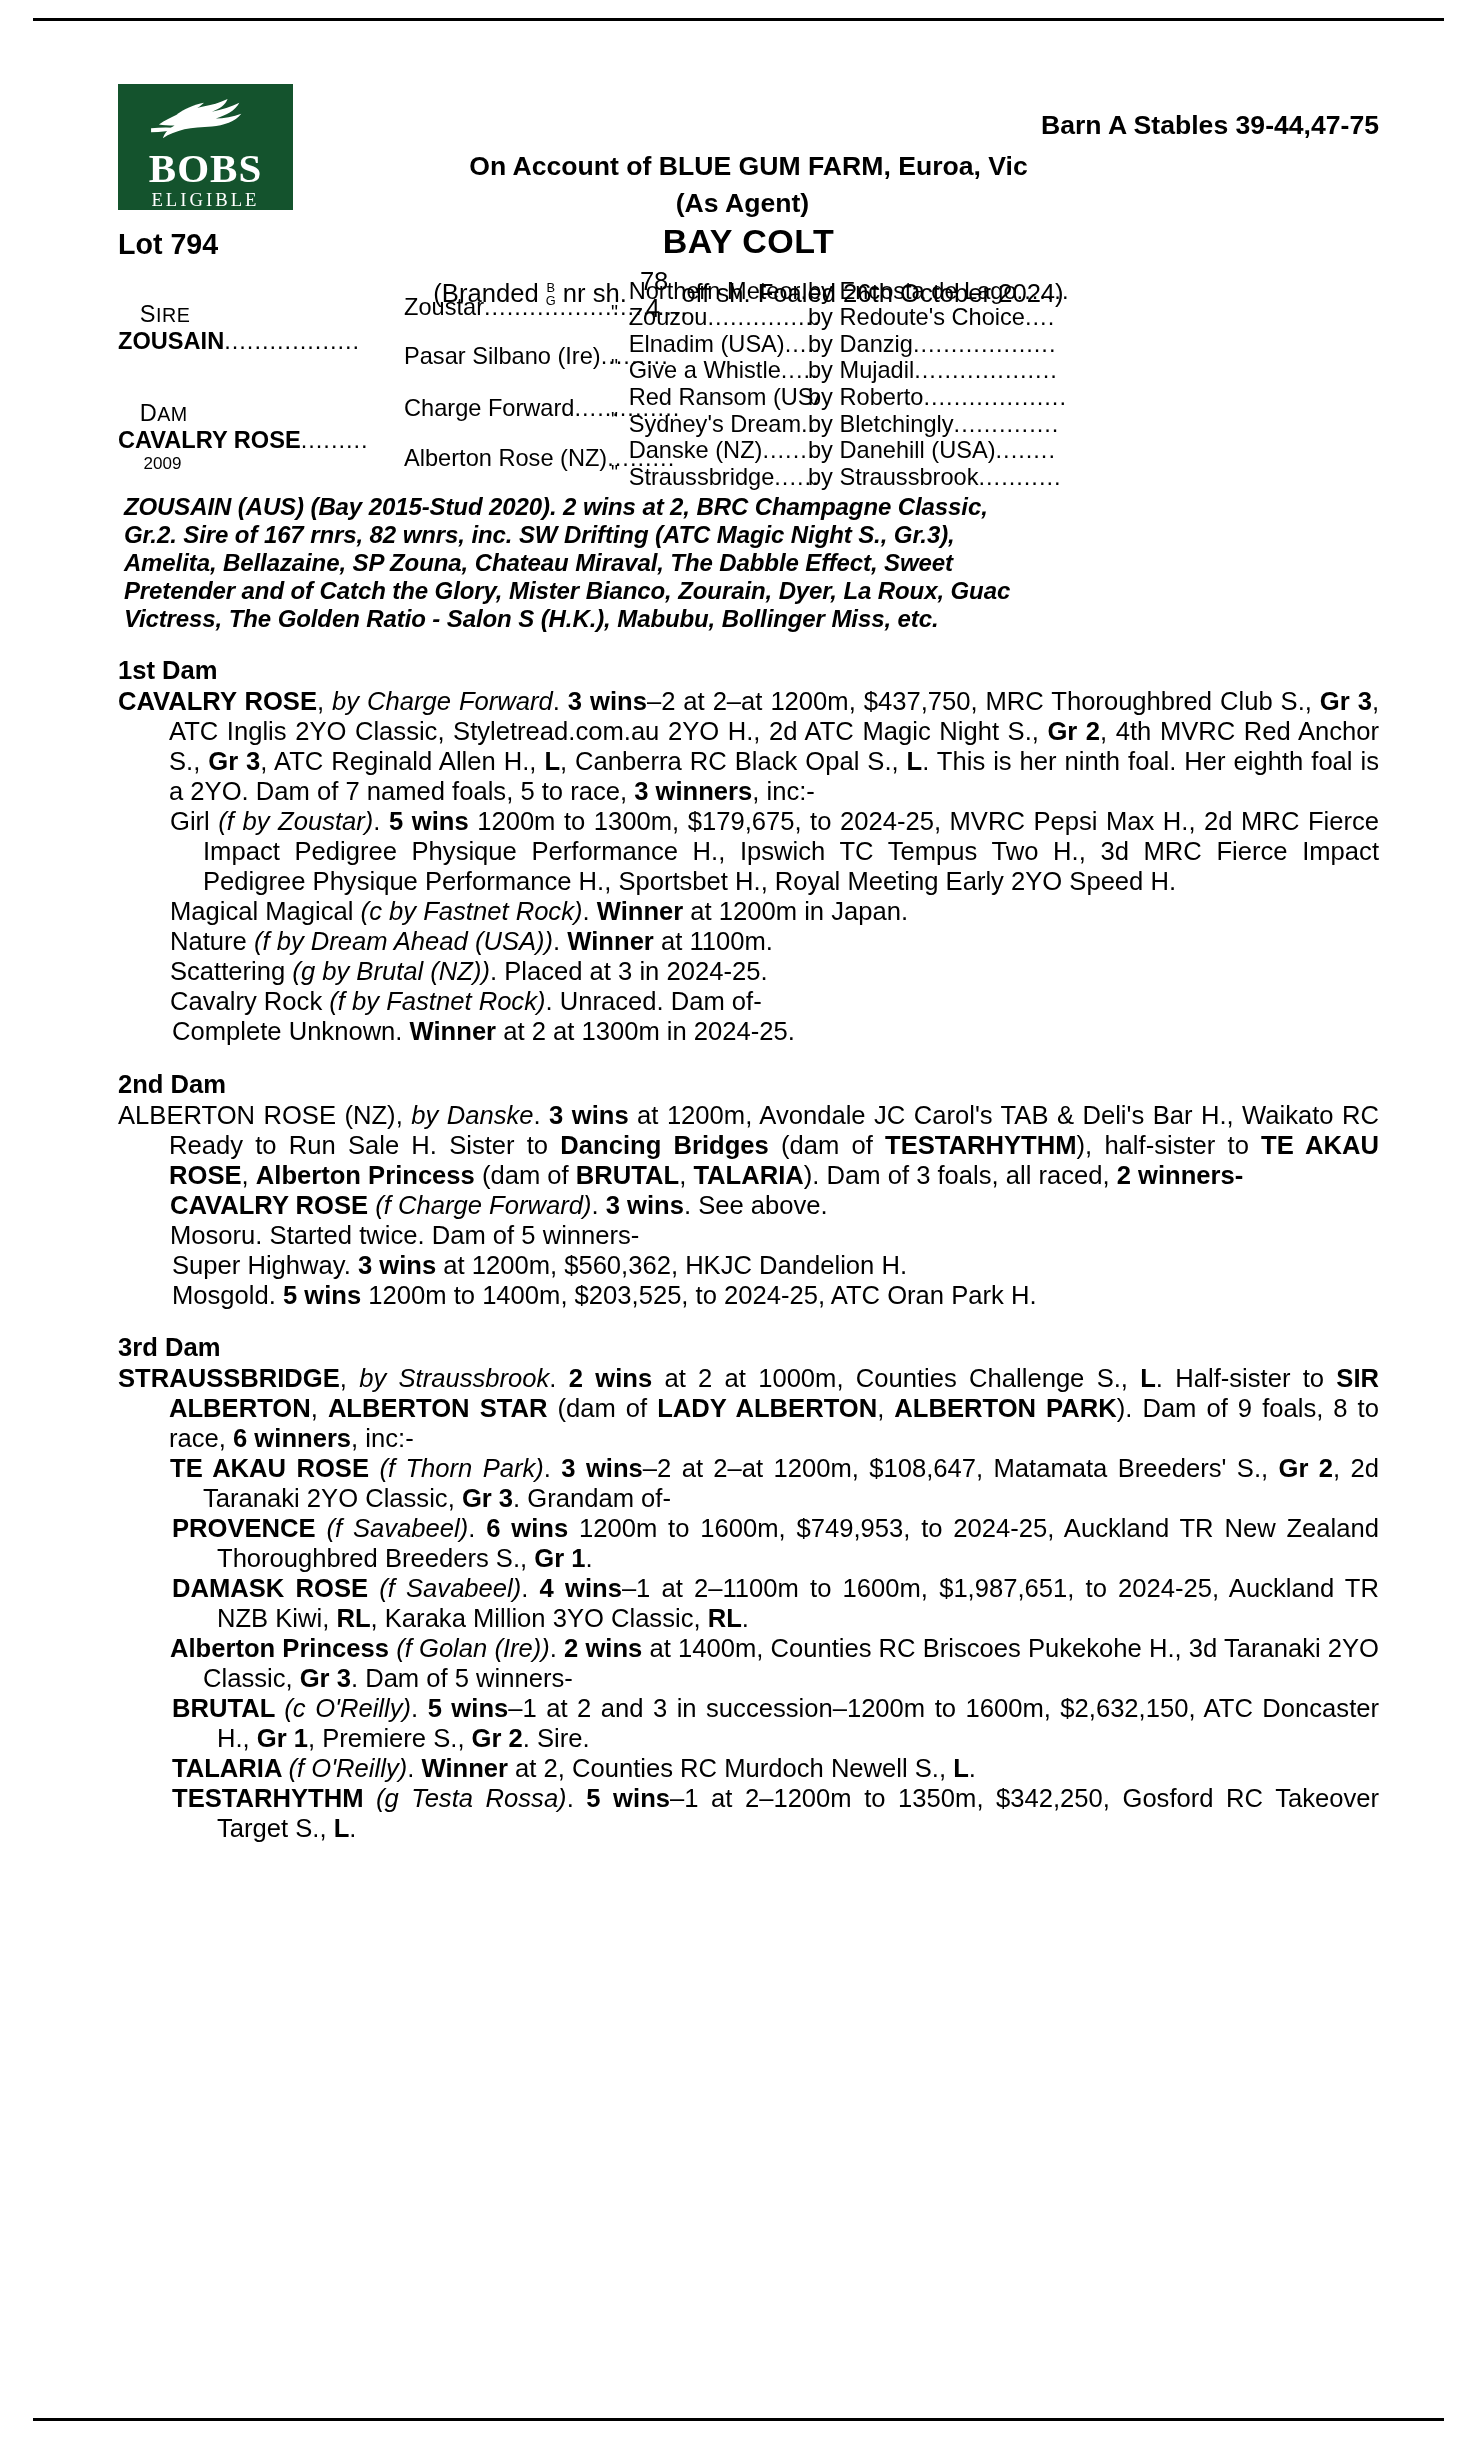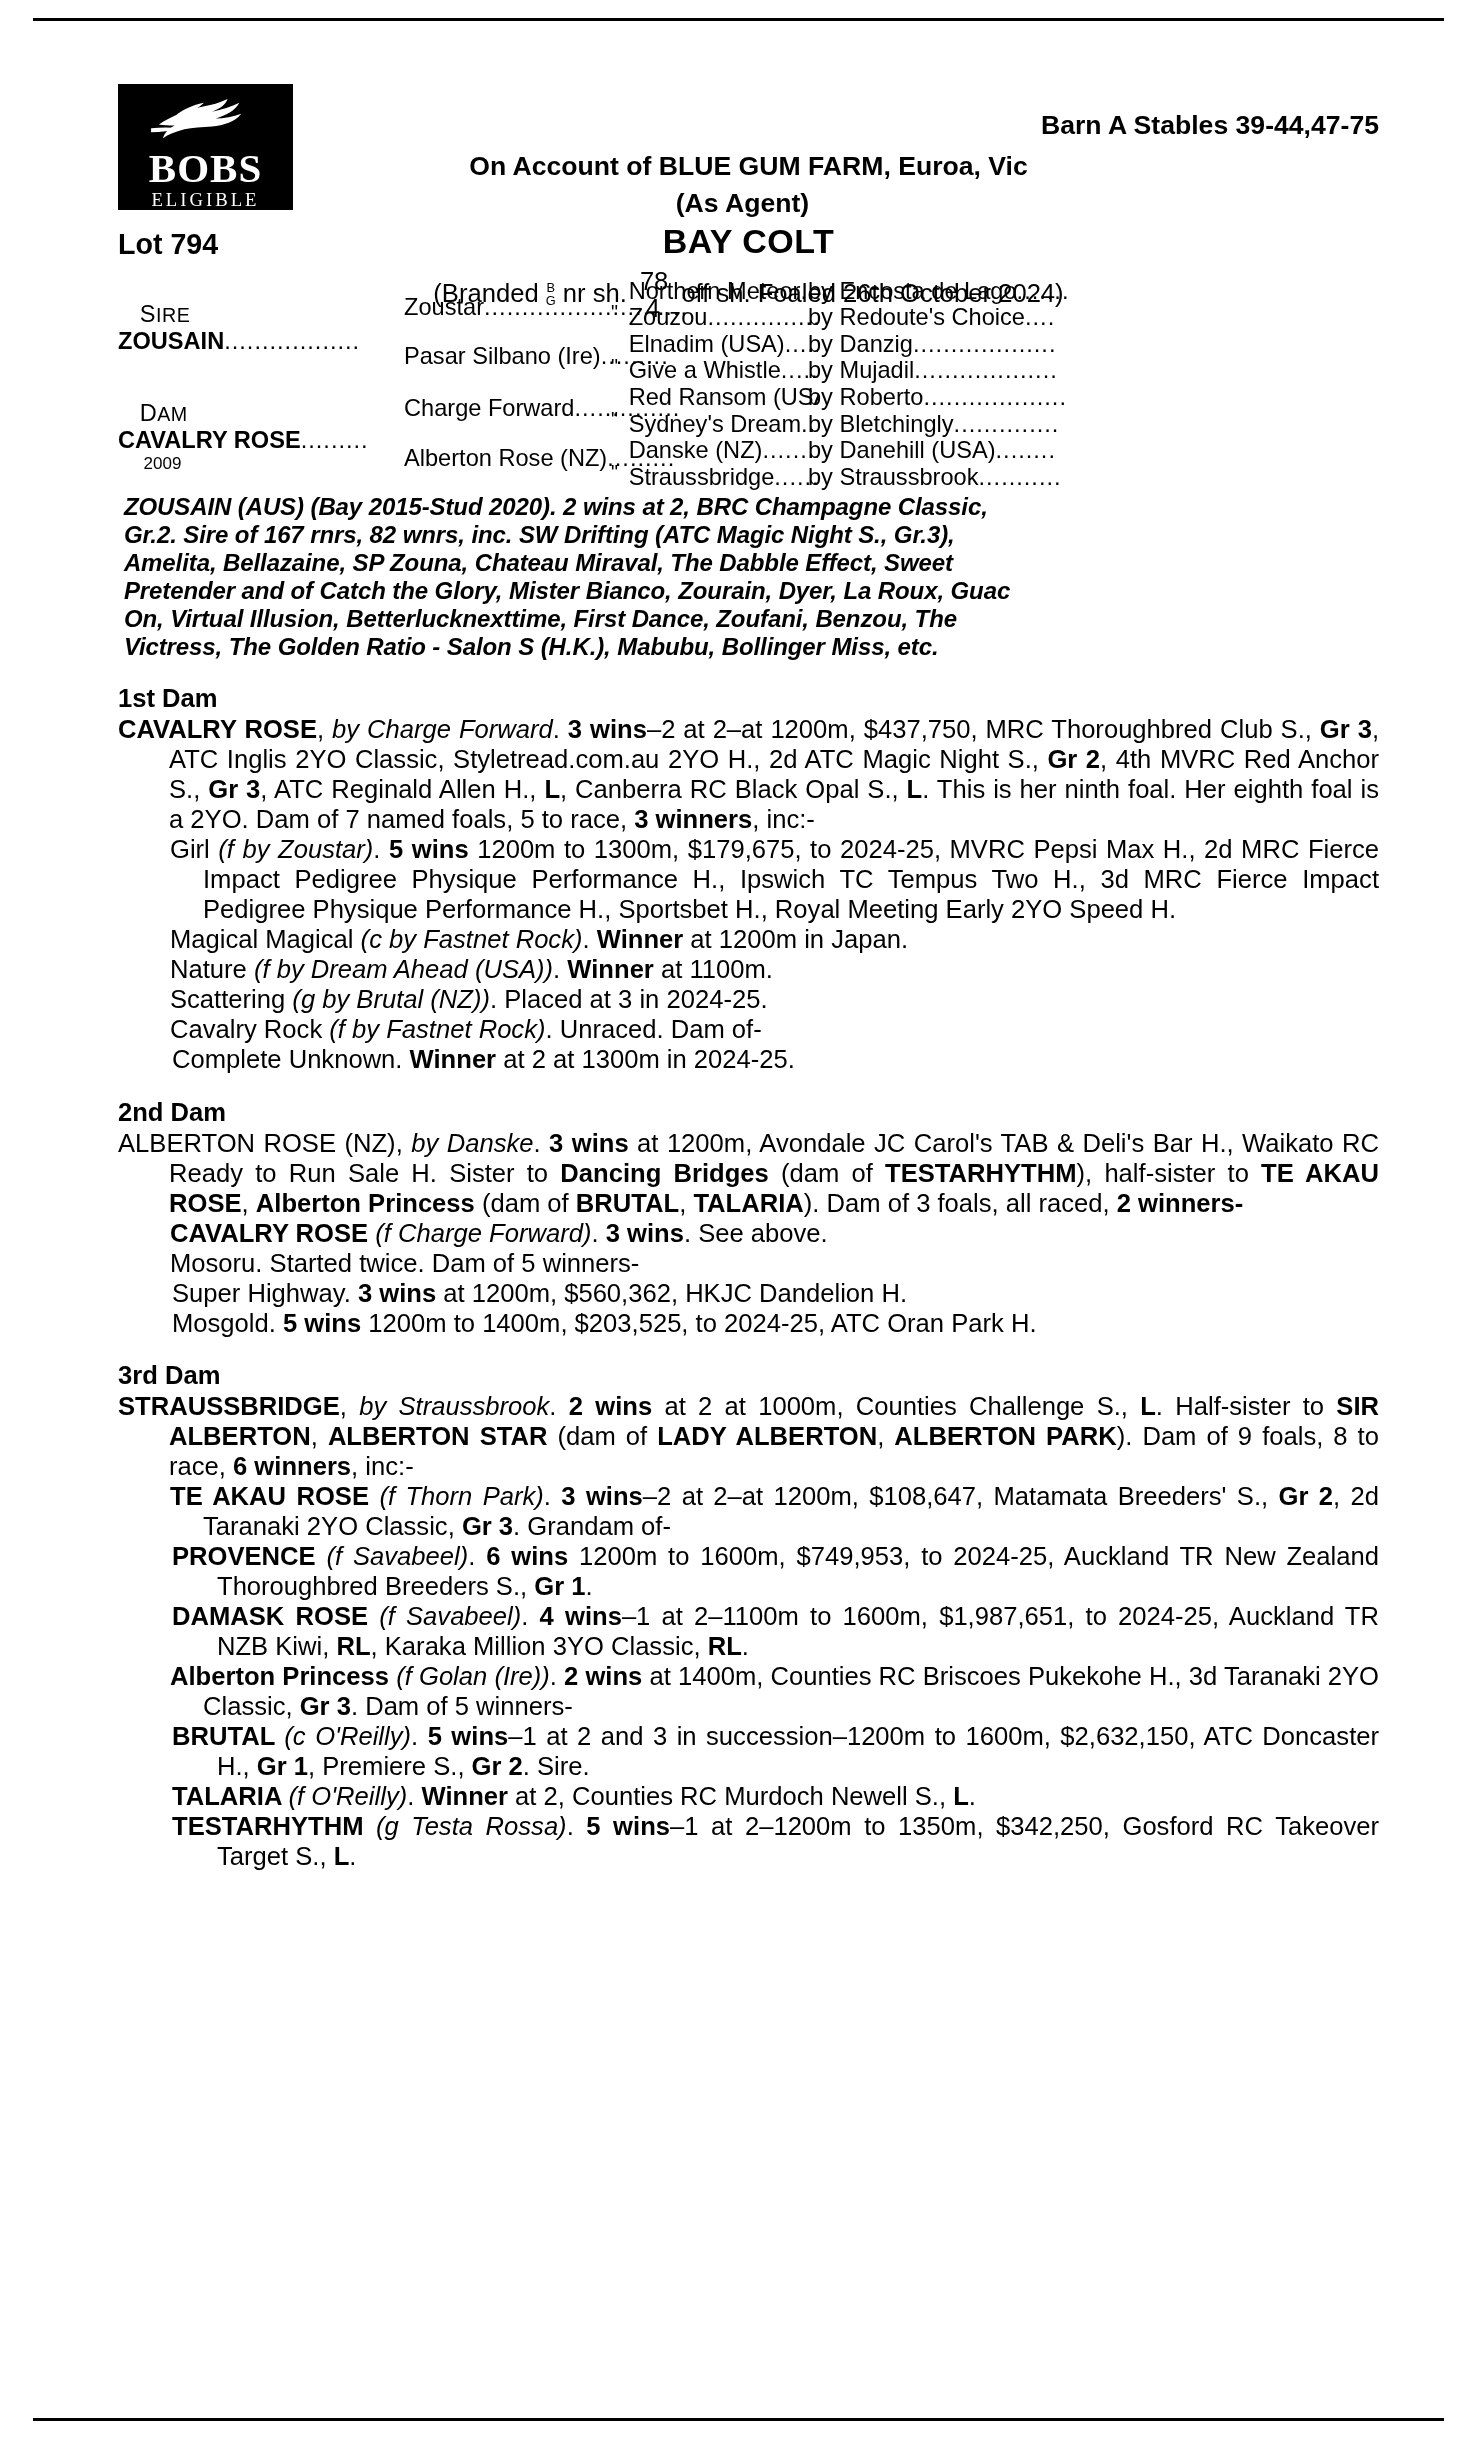--- a/index.html
+++ b/index.html
@@ -42,21 +42,21 @@
     top: 59px;
     width: 1261px;
   }
 
   
   .header-block { position: relative; height: 197px; }
   .bobs-logo {
     position: absolute;
     left: 0px; top: 24.6px;
     width: 175px; height: 126px;
-    background: #000000;
+    background: #14532d;
     color: #fff;
     text-align: center;
     overflow: hidden;
   }
   .bobs-logo .horse-wrap {
     height: 55px;
     display: flex;
     align-items: flex-end;
     justify-content: center;
     padding-top: 7.9px;
@@ -351,21 +351,20 @@
         <div class="row"><span>by Danehill (USA)</span><span class="dots">........</span></div>
         <div class="row"><span>by Straussbrook</span><span class="dots">...........</span></div>
       </div>
     </div>
 
     <div class="sire-note">
       <div>ZOUSAIN (AUS) (Bay 2015-Stud 2020). 2 wins at 2, BRC Champagne Classic,</div>
       <div>Gr.2. Sire of 167 rnrs, 82 wnrs, inc. SW Drifting (ATC Magic Night S., Gr.3),</div>
       <div>Amelita, Bellazaine, SP Zouna, Chateau Miraval, The Dabble Effect, Sweet</div>
       <div>Pretender and of Catch the Glory, Mister Bianco, Zourain, Dyer, La Roux, Guac</div>
-      <div>On, Virtual Illusion, Betterlucknexttime, First Dance, Zoufani, Benzou, The</div>
       <div class="last">Victress, The Golden Ratio - Salon S (H.K.), Mabubu, Bollinger Miss, etc.</div>
     </div>
 
     <div class="dam-head">1st Dam</div>
 
     <div class="p hang">
       <b>CAVALRY ROSE</b><span>, </span><i>by Charge Forward</i><span>. </span><b>3 wins</b><span>–2 at 2–at 1200m, $437,750, MRC Thoroughbred Club S., </span><b>Gr 3</b><span>, ATC Inglis 2YO Classic, Styletread.com.au 2YO H., 2d ATC Magic Night S., </span><b>Gr 2</b><span>, 4th MVRC Red Anchor S., </span><b>Gr 3</b><span>, ATC Reginald Allen H., </span><b>L</b><span>, Canberra RC Black Opal S., </span><b>L</b><span>. This is her ninth foal. Her eighth foal is a 2YO. Dam of 7 named foals, 5 to race, </span><b>3 winners</b><span>, inc:-</span>
     </div>
 
     <div class="p hang2">

